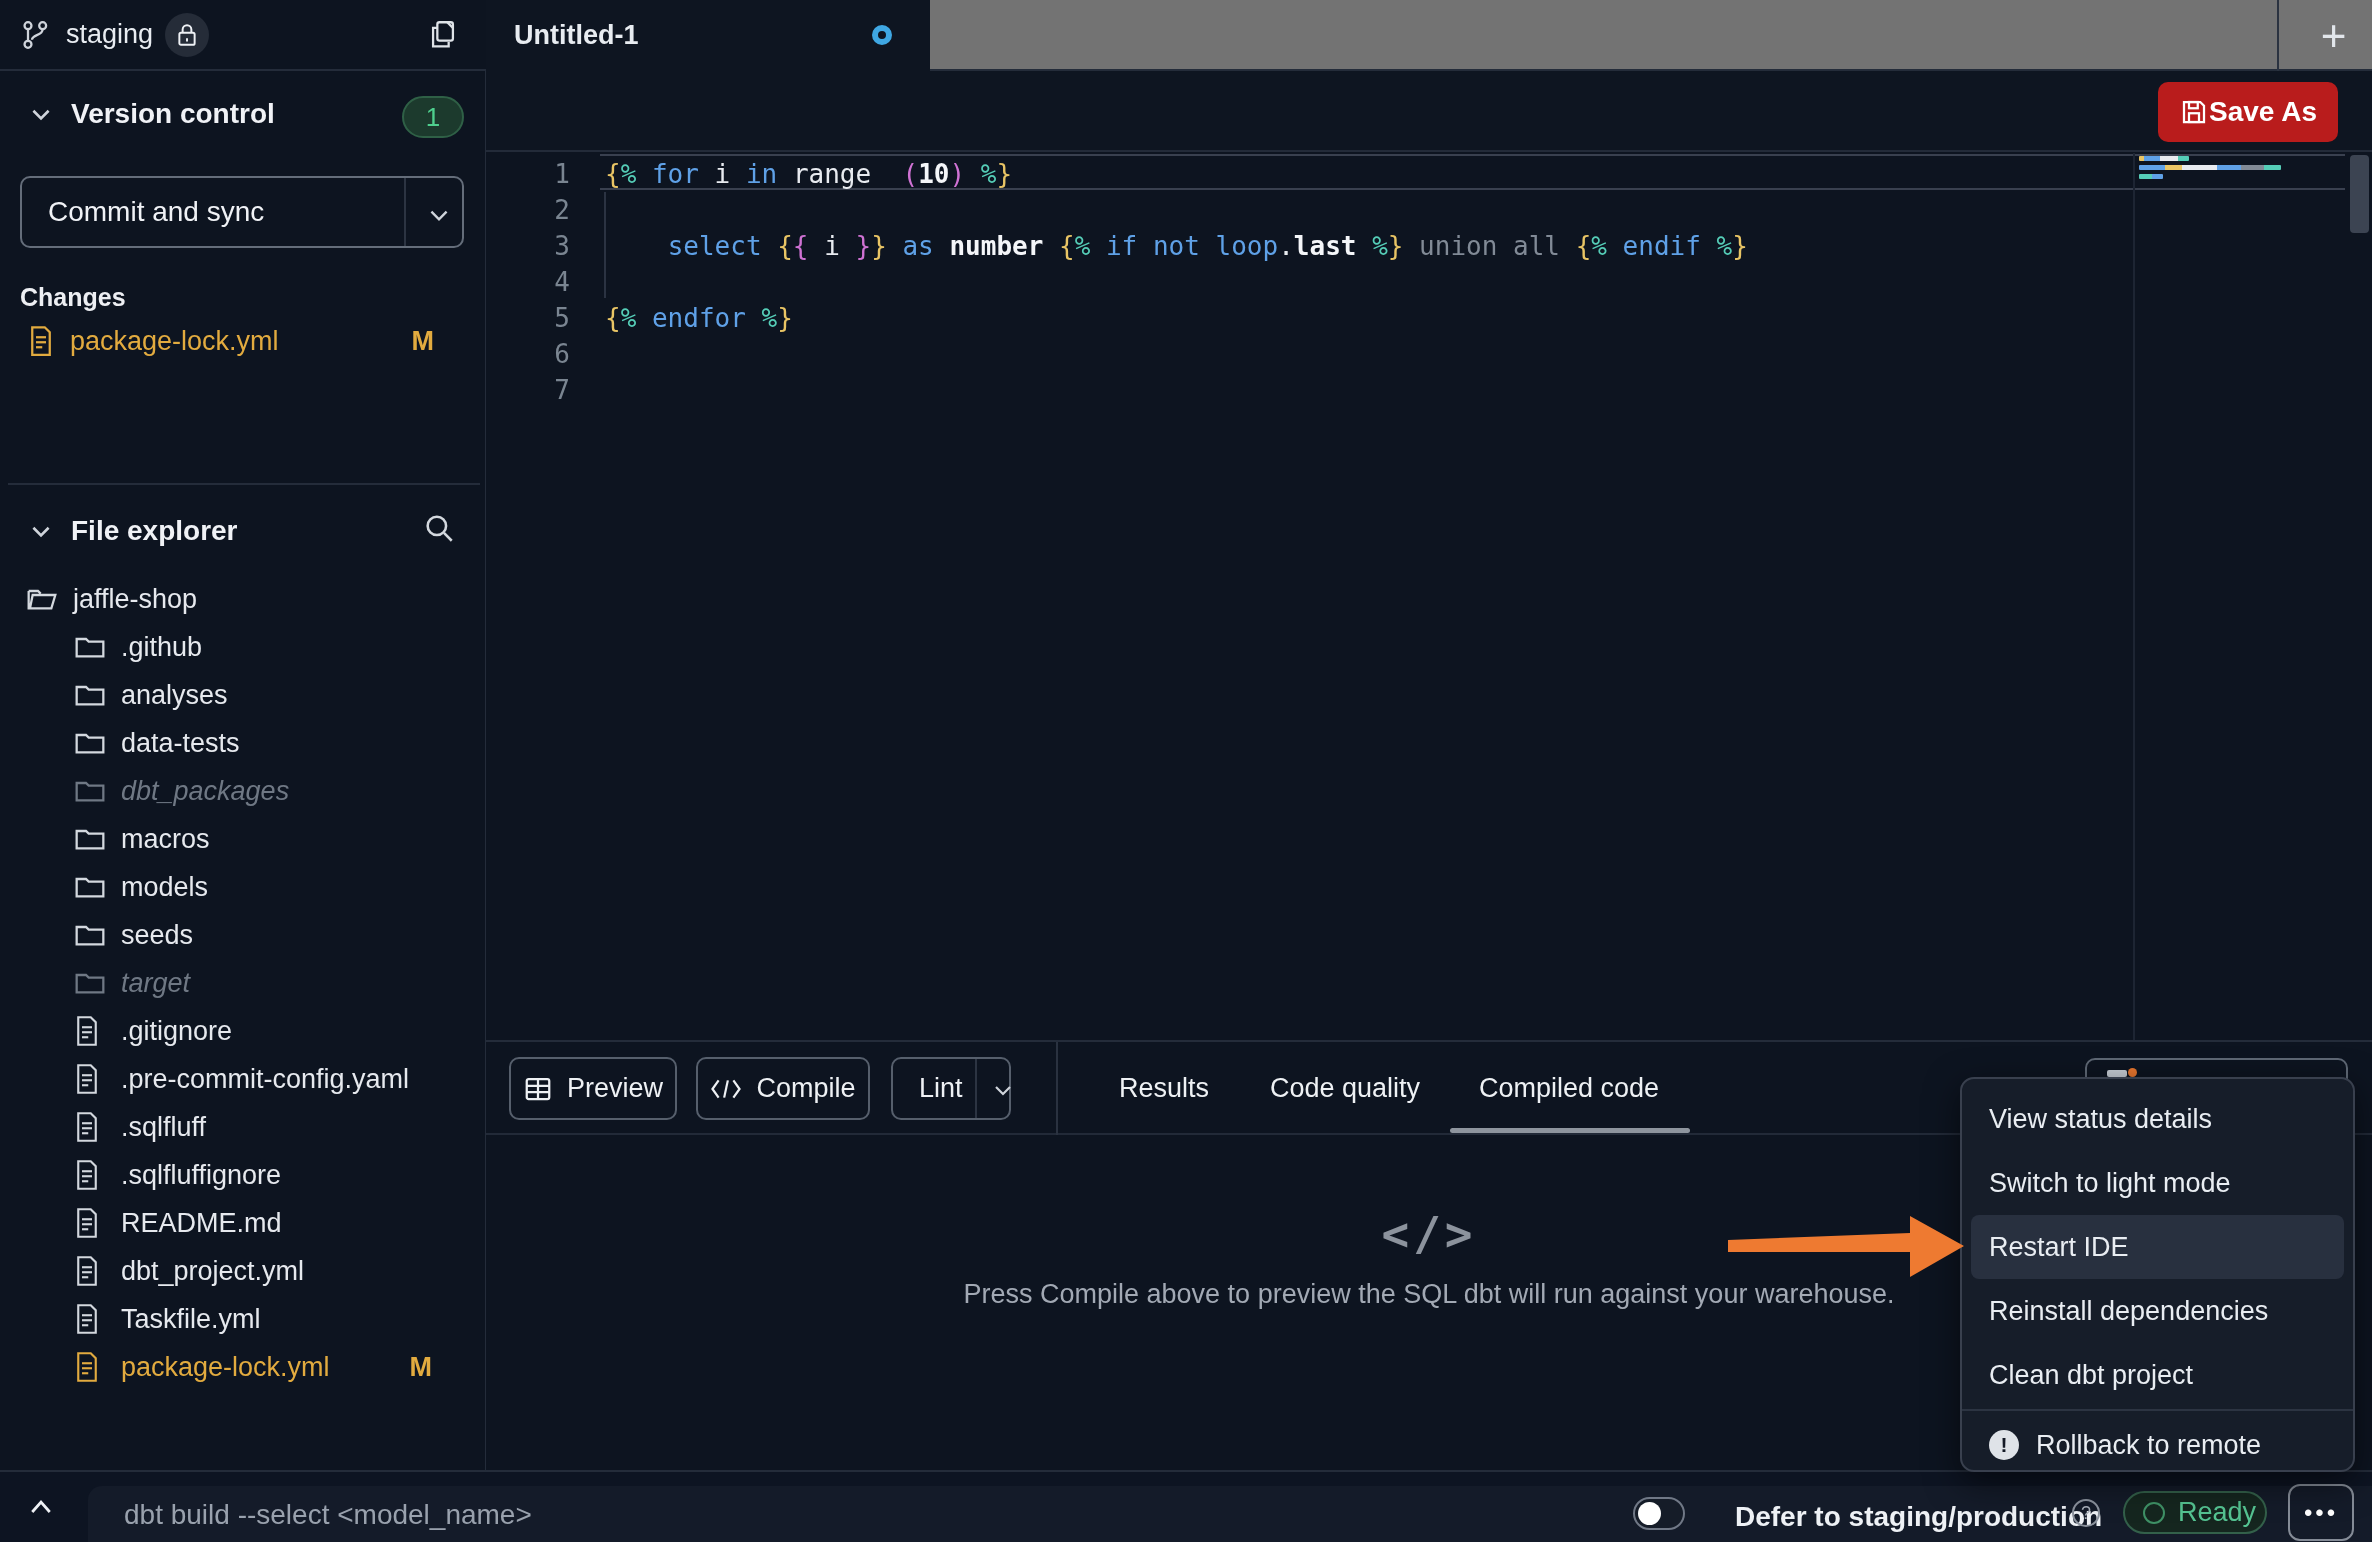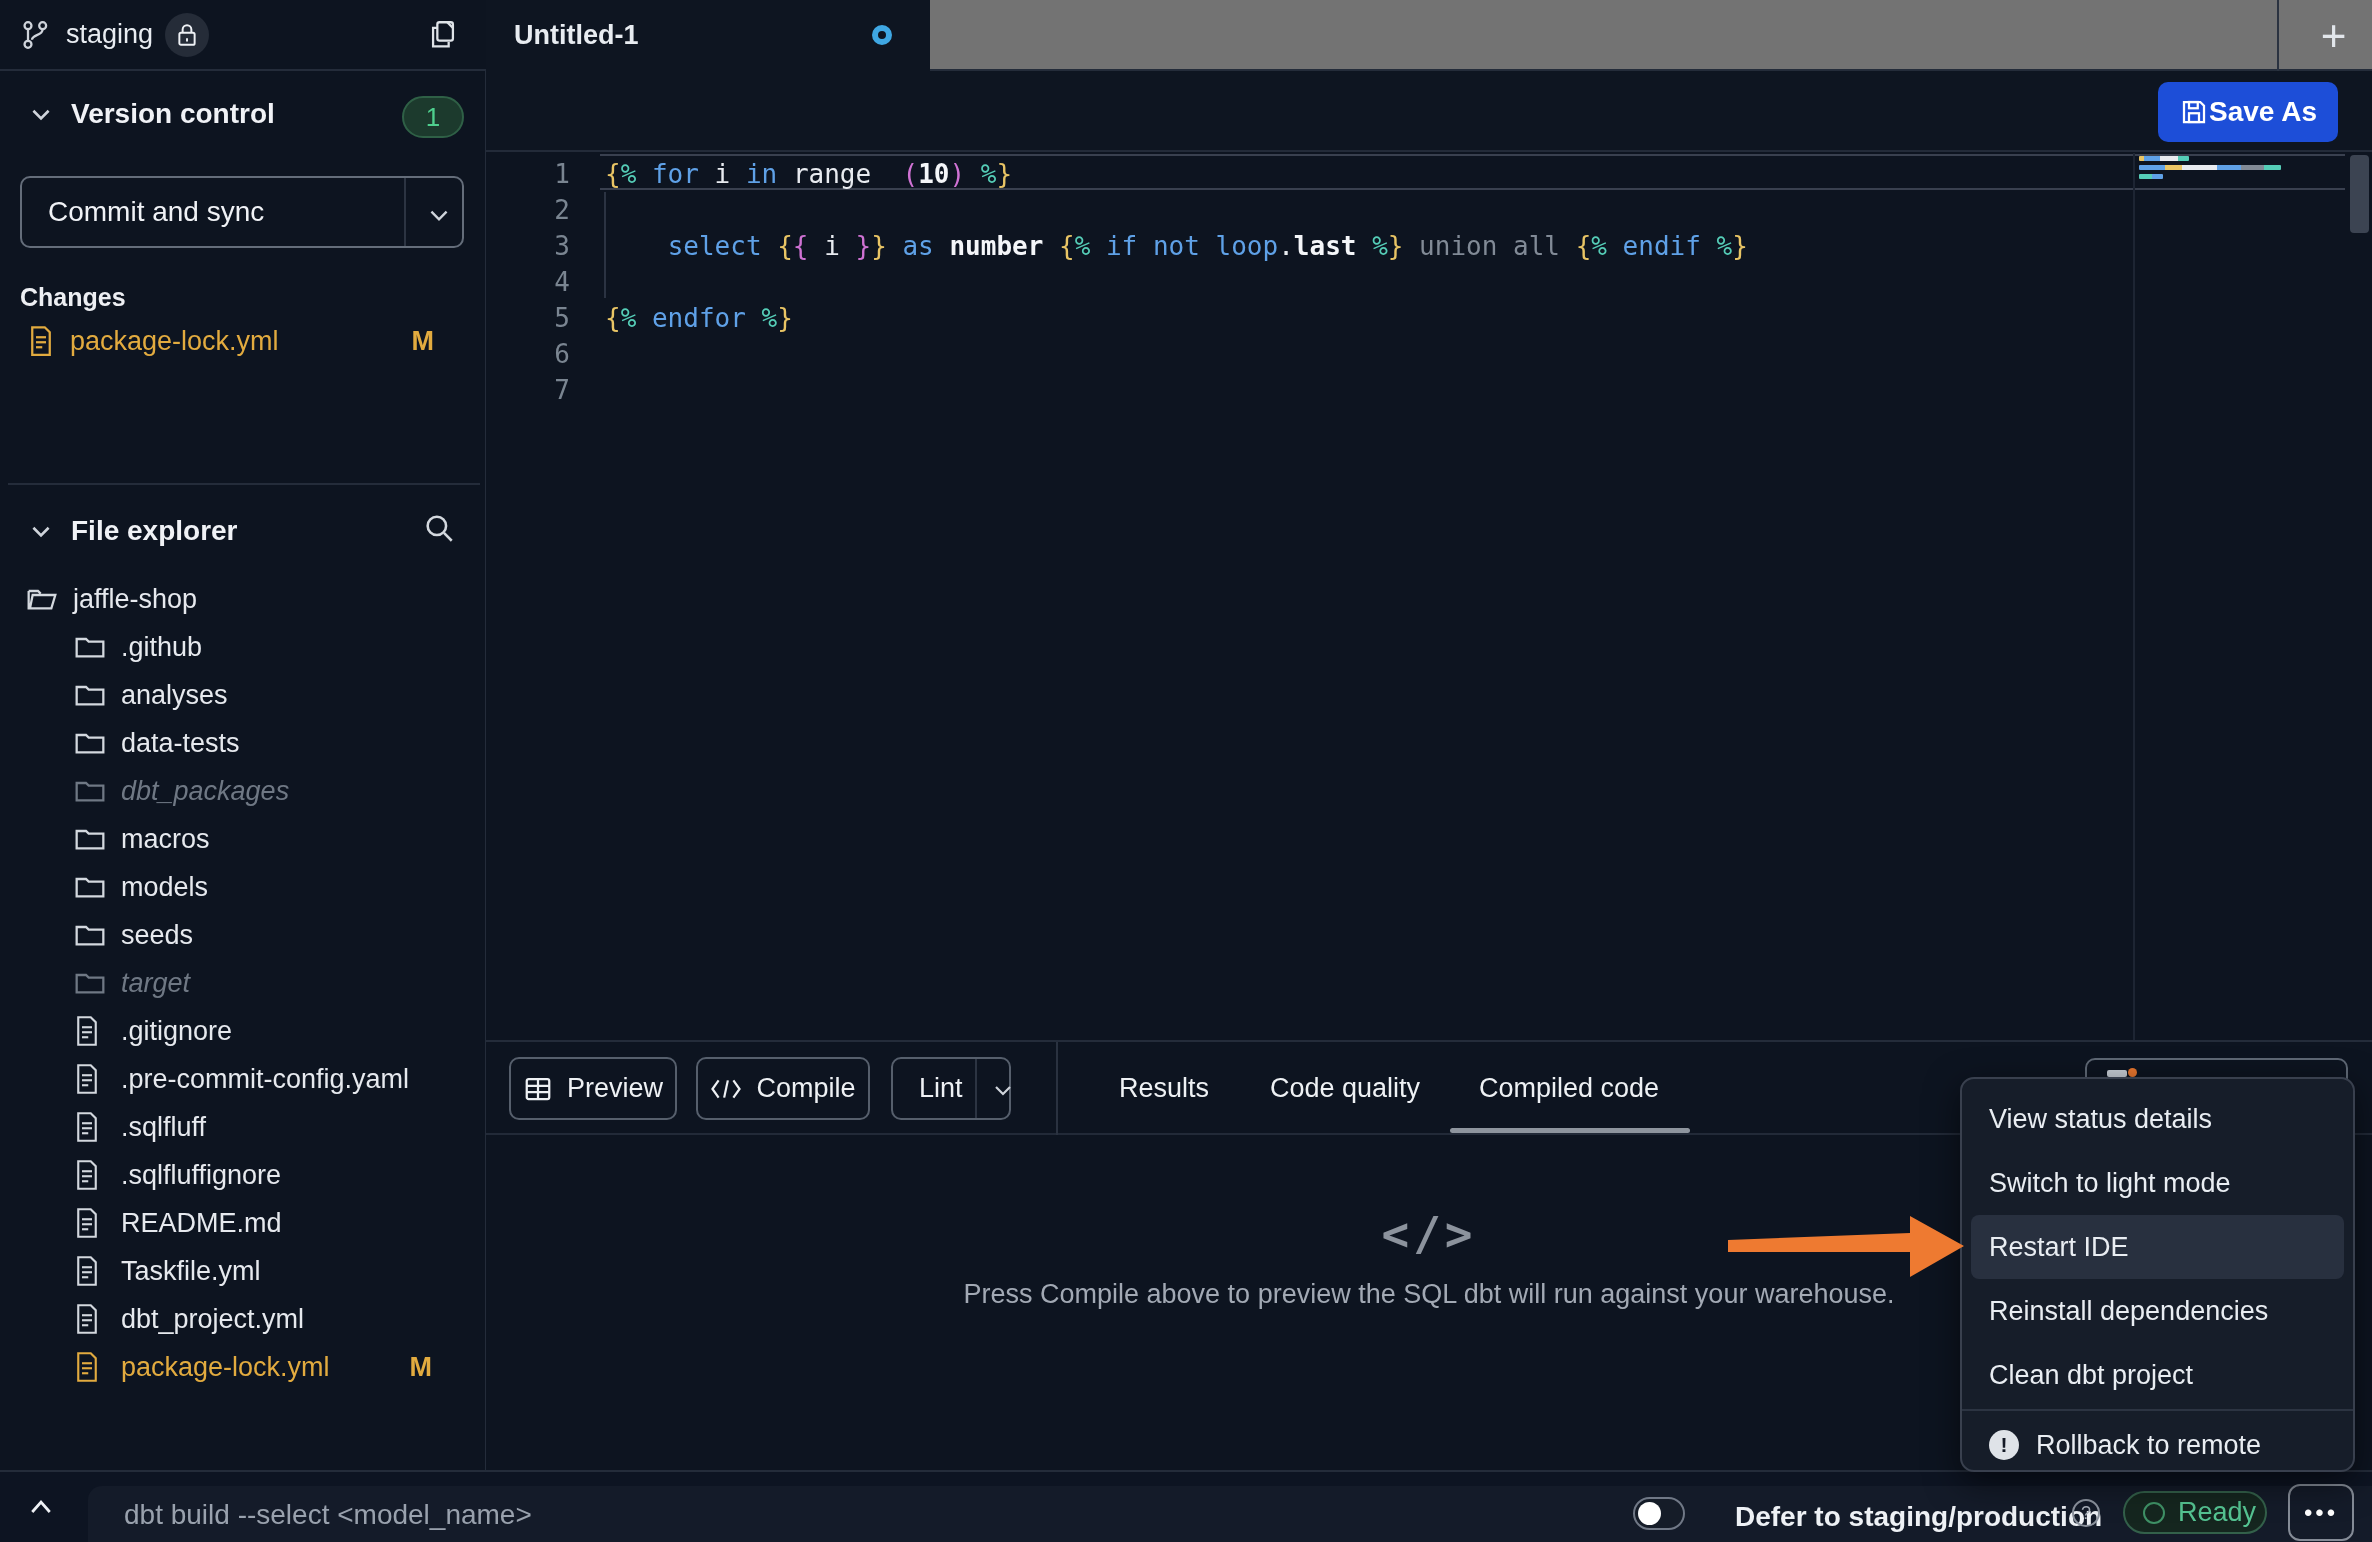--- a/index.html
+++ b/index.html
@@ -25,21 +25,21 @@
                border:6px solid #3fa7e3; border-radius:50%; }
   .tabbar-divider { position:absolute; left:1791px; top:0; width:2px; height:71px; background:#2a3240; }
   .new-tab-btn { position:absolute; left:1800px; top:0; width:95px; height:71px;
                  display:flex; align-items:center; justify-content:center;
                  font-size:44px; font-weight:300; color:#e2e6eb; }
 
   
   .editor-header { left:486px; top:71px; right:0; height:81px; background:#0e1521;
                    border-bottom:2px solid #232b39; }
   .save-as-btn { position:absolute; right:34px; top:11px; width:180px; height:60px;
-                 background:#1d4ed8; border-radius:10px; display:flex; align-items:center;
+                 background:#b91c1c; border-radius:10px; display:flex; align-items:center;
                  justify-content:center; gap:0; color:#fff; font-size:28px; font-weight:bold; }
 
   
   .editor { left:486px; top:152px; right:0; height:888px; background:#0d1420;
             font-family:"DejaVu Sans Mono", monospace; font-size:26px; }
   .active-line-box { position:absolute; left:114px; right:27px; top:2px; height:36px;
                      border-top:2px solid #39404f; border-bottom:2px solid #39404f; }
   .indent-guide { position:absolute; left:118px; top:40px; width:2px; height:106px; background:#2b3342; }
   .code-line { position:absolute; left:0; right:240px; height:36px; display:flex;
                line-height:36px; white-space:pre; }
@@ -325,32 +325,32 @@
       </div>
       <div class="tree-row lvl1">
         <span class="ticon">
           <svg width="26" height="30" viewBox="0 0 20 24" fill="none" stroke="#d3d8de" stroke-width="1.7">
             <path d="M3 1 h10 l4 4 v18 h-14 z"></path>
             <line x1="6" y1="9" x2="14" y2="9"></line>
             <line x1="6" y1="13" x2="14" y2="13"></line>
             <line x1="6" y1="17" x2="11" y2="17"></line>
           </svg>
         </span>
+        <span>dbt_project.yml</span>
+      </div>
+      <div class="tree-row lvl1">
+        <span class="ticon">
+          <svg width="26" height="30" viewBox="0 0 20 24" fill="none" stroke="#d3d8de" stroke-width="1.7">
+            <path d="M3 1 h10 l4 4 v18 h-14 z"></path>
+            <line x1="6" y1="9" x2="14" y2="9"></line>
+            <line x1="6" y1="13" x2="14" y2="13"></line>
+            <line x1="6" y1="17" x2="11" y2="17"></line>
+          </svg>
+        </span>
         <span>Taskfile.yml</span>
-      </div>
-      <div class="tree-row lvl1">
-        <span class="ticon">
-          <svg width="26" height="30" viewBox="0 0 20 24" fill="none" stroke="#d3d8de" stroke-width="1.7">
-            <path d="M3 1 h10 l4 4 v18 h-14 z"></path>
-            <line x1="6" y1="9" x2="14" y2="9"></line>
-            <line x1="6" y1="13" x2="14" y2="13"></line>
-            <line x1="6" y1="17" x2="11" y2="17"></line>
-          </svg>
-        </span>
-        <span>dbt_project.yml</span>
       </div>
       <div class="tree-row lvl1 mod">
         <span class="ticon">
           <svg width="26" height="30" viewBox="0 0 20 24" fill="none" stroke="#e2ab3f" stroke-width="1.7">
             <path d="M3 1 h10 l4 4 v18 h-14 z"></path>
             <line x1="6" y1="9" x2="14" y2="9"></line>
             <line x1="6" y1="13" x2="14" y2="13"></line>
             <line x1="6" y1="17" x2="11" y2="17"></line>
           </svg>
         </span>

